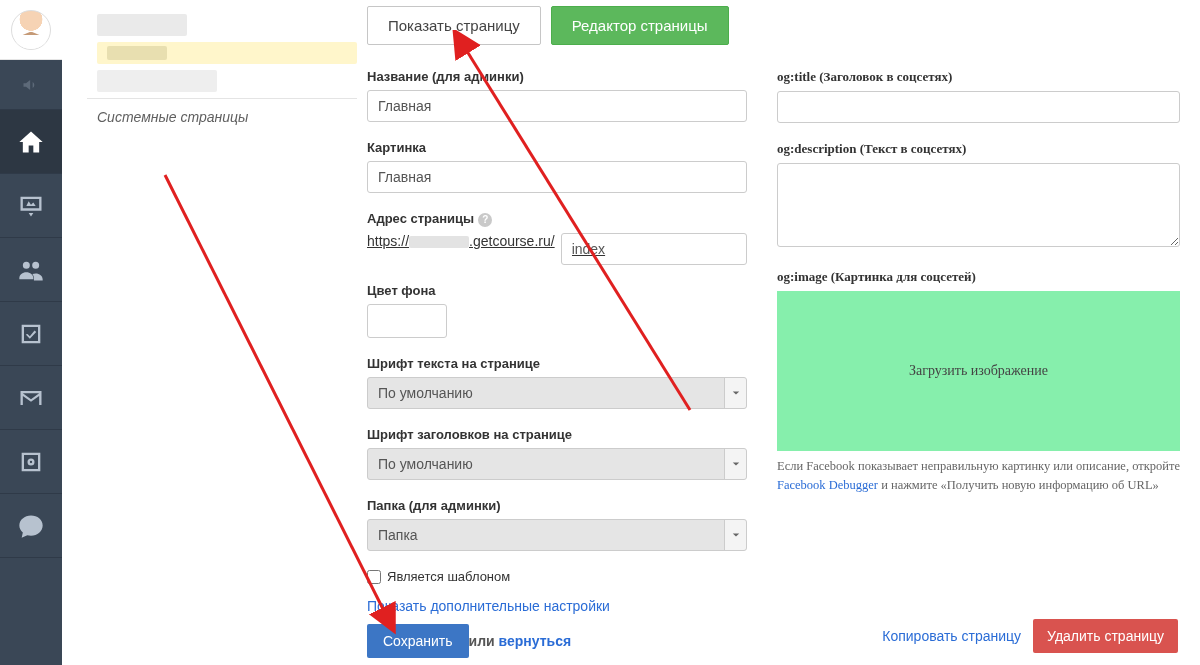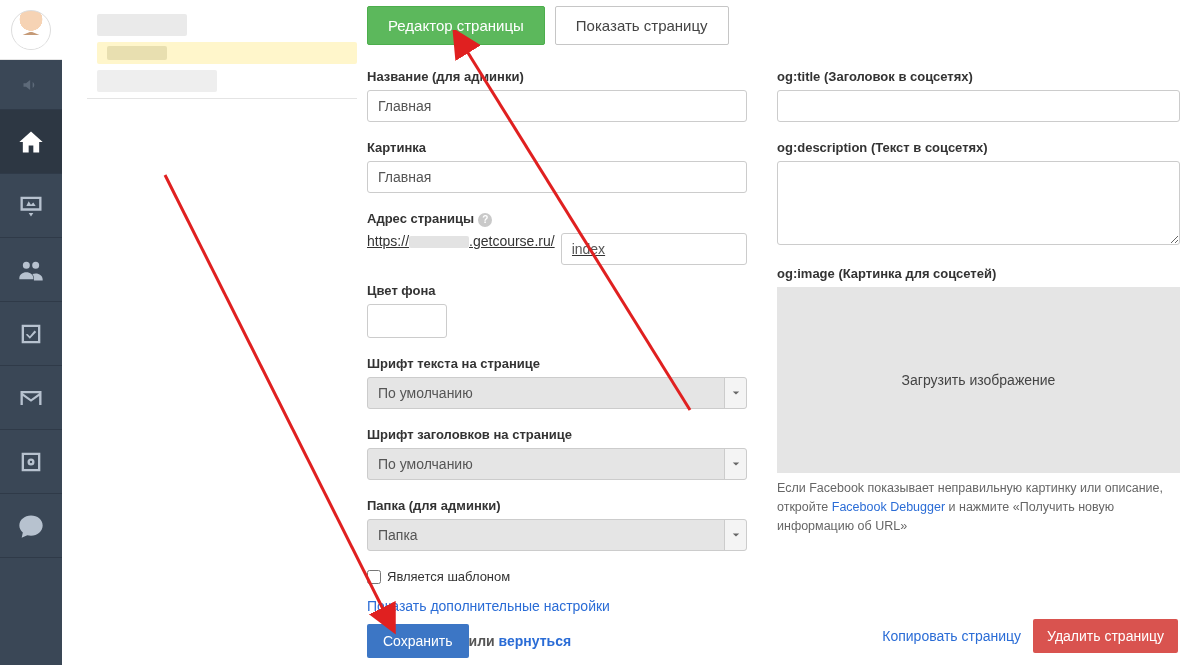--- a/index.html
+++ b/index.html
@@ -28,21 +28,21 @@
   .system-pages { font-style: italic; color:#5f5f5f; font-size:14px; cursor:pointer;}
 
   
   .main { flex: 1; padding: 6px 20px 20px 0; display:flex; flex-direction:column; gap:2px; }
   .tabs { display:flex; gap:10px; margin-bottom:22px;}
   .tab { padding: 10px 20px; border:1px solid #c6c6c6; background:#fff; color:#444; border-radius:2px; cursor:pointer; font-size:15px;}
   .tab.green { background:#5cb85c; border-color:#4cae4c; color:#fff; }
 
   .cols { display:flex; gap:30px; }
   .left-col { width: 380px; }
-  .right-col { flex:1; }
+  .right-col { flex:1;font-family:Liberation Serif, serif; }
 
   .fld { margin-bottom: 18px; }
   .fld > label { display:block; font-weight:bold; font-size:13px; margin-bottom:6px; }
   .fld .help { display:inline-block; width:14px;height:14px;border-radius:50%;background:#c9c9c9;color:#fff;font-size:10px;line-height:14px;text-align:center;margin-left:4px;}
   input.text, select.text, textarea.text { width:100%; border:1px solid #ccc; border-radius:3px; padding:7px 10px; font-size:14px; color:#555; font-family:inherit; }
   input.text::placeholder{color:#9a9a9a;}
   select.text{ appearance:none; background:#e5e5e5; padding-right:26px;}
   .select-wrap{position:relative;}
   .select-wrap .caret{position:absolute;right:1px;top:1px;bottom:1px;width:22px;border-left:1px solid #ccc;background:#f4f4f4;display:flex;align-items:center;justify-content:center;border-radius:0 3px 3px 0;pointer-events:none;}
   .caret svg{width:8px;height:8px;fill:#666;}
@@ -52,21 +52,21 @@
   .addr-input{flex:1;}
   .color-box{width:80px;height:34px;border:1px solid #ccc;border-radius:3px;}
   .chk-row{display:flex;align-items:center;gap:6px;font-size:13px;margin:16px 0 14px;}
   .chk-row input{width:14px;height:14px;}
   .link{color:#2a6cd6;cursor:pointer;}
   .actions{display:flex;align-items:center;margin-top:10px;}
   .btn-primary{background:#3c76c5;color:#fff;border:none;padding:9px 16px;font-size:14px;border-radius:2px;cursor:pointer;}
   .or-text{font-size:14px;color:#555;font-weight:bold;}
 
   textarea.text{height:84px;resize:vertical;}
-  .og-image-box{width:100%;height:186px;background:#e5e5e5;color:#444;display:flex;align-items:center;justify-content:center;font-size:14px;cursor:pointer;}
+  .og-image-box{width:100%;height:160px;background:#86efac;color:#444;display:flex;align-items:center;justify-content:center;font-size:14px;cursor:pointer;}
   .og-help{font-size:12.5px;color:#666;line-height:1.5;margin-top:6px;}
 
   .footer-right{position:absolute;right:22px;bottom:12px;display:flex;gap:12px;align-items:center;}
   .btn-danger{background:#d9534f;color:#fff;border:none;padding:9px 14px;border-radius:2px;font-size:14px;cursor:pointer;}
   .link-copy{color:#2a6cd6;font-size:14px;cursor:pointer;}
 
   
   .arrow{position:absolute;pointer-events:none;}
 </style>
 </head>
@@ -118,26 +118,27 @@
           <path d="M12 3C6.5 3 2 6.8 2 11.5c0 2.3 1.1 4.4 3 6L4 22l4.8-2.1c1 .3 2 .4 3.2.4 5.5 0 10-3.8 10-8.8S17.5 3 12 3z"></path>
         </svg>
     </a>
   </nav>
 
   <aside class="sidemenu">
     <div class="blurred blur1"></div>
     <div class="blurred blur2"></div>
     <div class="blurred blur3"></div>
     <hr>
+    <div class="system-pages">Системные страницы</div>
   </aside>
 
   <main class="main">
     <div class="tabs">
+      <button class="tab">Показать страницу</button>
       <button class="tab green">Редактор страницы</button>
-      <button class="tab">Показать страницу</button>
     </div>
 
     <div class="cols">
       <div class="left-col">
         <div class="fld">
           <label>Название (для админки)</label>
           <input class="text" value="Главная" style="">
         </div>
         <div class="fld">
           <label>Картинка</label>

